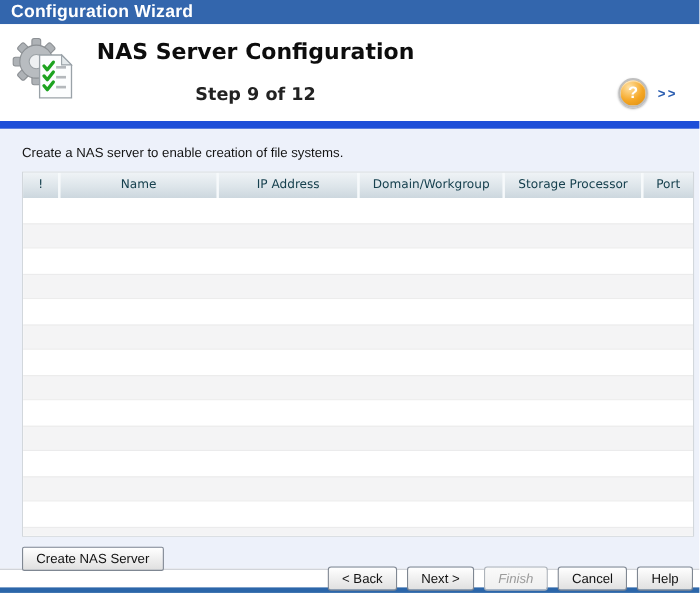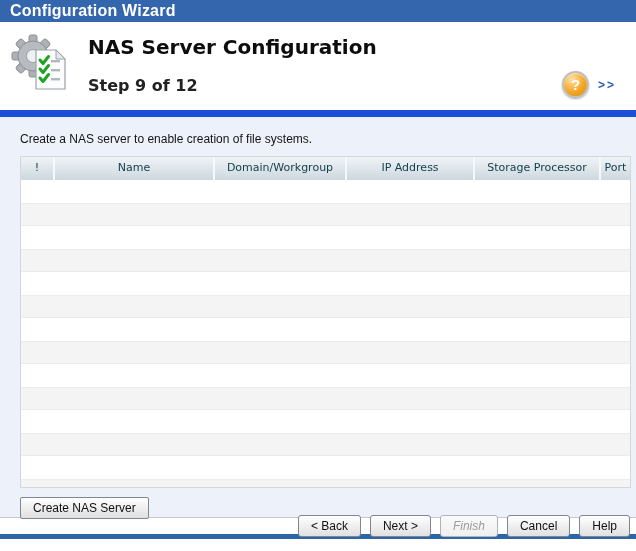--- a/index.html
+++ b/index.html
@@ -17,21 +17,21 @@
   .titlebar .wtitle {
     color: #ffffff; font-weight: bold; font-size: 16px; letter-spacing: 0.2px;
   }
 
   
   .header {
     height: 88px; background: #ffffff; position: relative;
     display: flex; align-items: flex-start;
   }
   .wizicon { margin: 8px 0 0 8px; width: 64px; height: 64px; flex: none; }
-  .titles { margin-left: 16px; padding-top: 13px; }
+  .titles { margin-left: 16px; padding-top: 13px; text-align: center; }
   .page-title {
     font-family: "DejaVu Sans", sans-serif;
     font-size: 20px; font-weight: bold; color: #0d0d0d; line-height: 24px;
   }
   .step {
     font-family: "DejaVu Sans", sans-serif;
     margin-top: 17px; font-size: 16px; font-weight: bold; color: #222;
   }
   .help-area {
     position: absolute; right: 20px; top: 49px;
@@ -148,23 +148,23 @@
     <div class="help-icon">?</div>
     <span class="chevrons">&gt;&gt;</span>
   </div>
 </div>
 
 <div class="content">
   <div class="instruction">Create a NAS server to enable creation of file systems.</div>
   <div class="nas-table">
     <div class="thead" id="table-head">
         <div class="th" style="width: 34px;">!</div>
-        <div class="th" style="width: 160px;">Name</div>
+        <div class="th" style="width: 144px;">Name</div>
+        <div class="th" style="width: 128px;">IP Address</div>
         <div class="th" style="width: 132px;">Domain/Workgroup</div>
-        <div class="th" style="width: 128px;">IP Address</div>
         <div class="th" style="width: 126px;">Storage Processor</div>
         <div class="th" style="width: 57px;">Port</div>
       </div>
     <div class="tbody" id="table-body">
         <div class="tr"></div>
         <div class="tr"></div>
         <div class="tr"></div>
         <div class="tr"></div>
         <div class="tr"></div>
         <div class="tr"></div>

